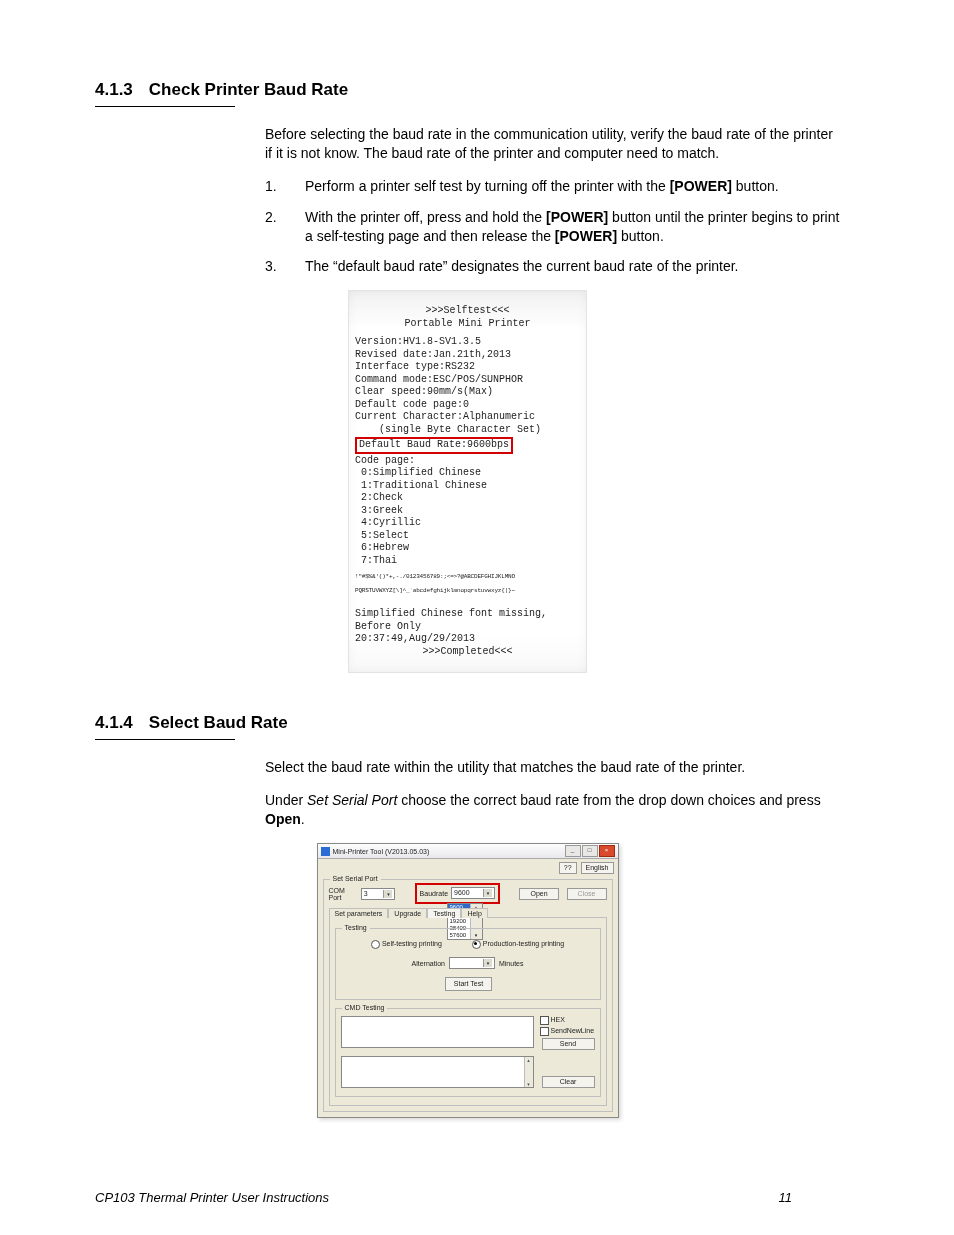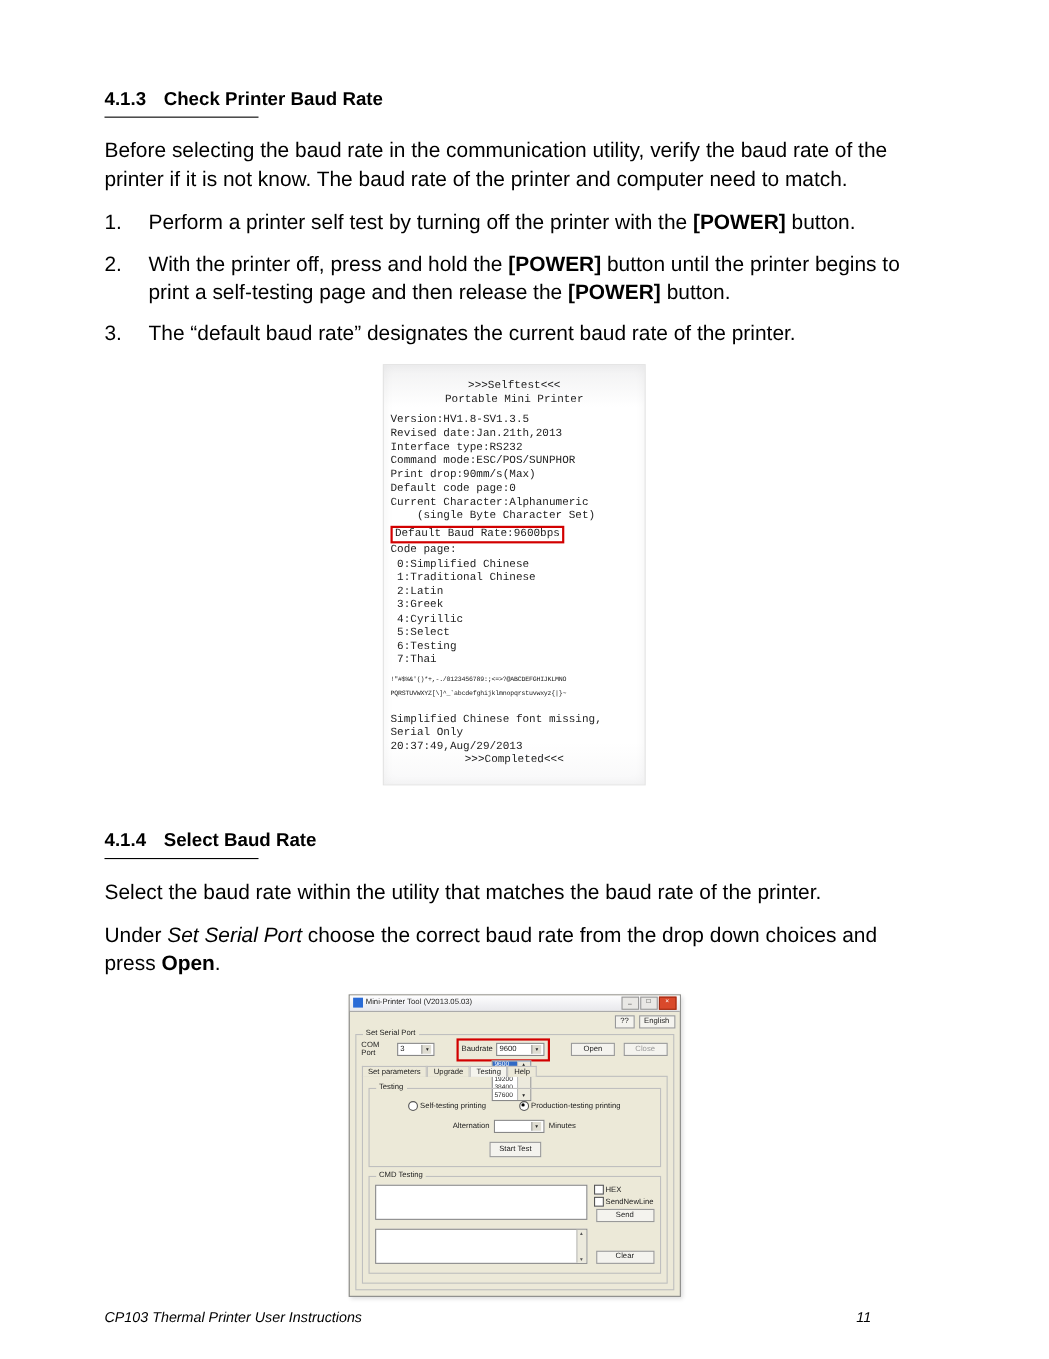--- a/index.html
+++ b/index.html
@@ -33,21 +33,22 @@
     font-weight: 900;
     font-size: 17px;
   }
   .heading-rule {
     margin: 0 0 18px 0;
     border: none;
     border-top: 1.5px solid #000;
     width: 140px;
   }
   .body-block {
-    font-size: 19px;
+    margin-left: 170px;
+    font-size: 14px;
     line-height: 1.35;
   }
   .body-block p { margin: 0 0 14px 0; }
   ol.steps {
     list-style: none;
     padding: 0;
     margin: 0 0 14px 0;
   }
   ol.steps li {
     display: flex;
@@ -300,39 +301,39 @@
 
   <div class="figure-wrap">
     <div class="receipt">
       <div class="center">&gt;&gt;&gt;Selftest&lt;&lt;&lt;</div>
       <div class="center">Portable Mini Printer</div>
       <div style="height:6px"></div>
       <div>Version:HV1.8-SV1.3.5</div>
       <div>Revised date:Jan.21th,2013</div>
       <div>Interface type:RS232</div>
       <div>Command mode:ESC/POS/SUNPHOR</div>
-      <div>Print drop:90mm/s(Max)</div>
+      <div>Clear speed:90mm/s(Max)</div>
       <div>Default code page:0</div>
       <div>Current Character:Alphanumeric</div>
       <div style="padding-left:24px;">(single Byte Character Set)</div>
       <div><span class="hl">Default Baud Rate:9600bps</span></div>
       <div>Code page:</div>
       <div style="padding-left:6px">0:Simplified Chinese</div>
       <div style="padding-left:6px">1:Traditional Chinese</div>
-      <div style="padding-left:6px">2:Latin</div>
+      <div style="padding-left:6px">2:Check</div>
       <div style="padding-left:6px">3:Greek</div>
       <div style="padding-left:6px">4:Cyrillic</div>
       <div style="padding-left:6px">5:Select</div>
-      <div style="padding-left:6px">6:Testing</div>
+      <div style="padding-left:6px">6:Hebrew</div>
       <div style="padding-left:6px">7:Thai</div>
       <div class="tiny">!"#$%&amp;'()*+,-./0123456789:;&lt;=&gt;?@ABCDEFGHIJKLMNO</div>
       <div class="tiny">PQRSTUVWXYZ[\]^_`abcdefghijklmnopqrstuvwxyz{|}~</div>
       <div class="gap"></div>
       <div>Simplified Chinese font missing,</div>
-      <div>Serial Only</div>
+      <div>Before Only</div>
       <div>20:37:49,Aug/29/2013</div>
       <div class="center">&gt;&gt;&gt;Completed&lt;&lt;&lt;</div>
     </div>
   </div>
 
   <div class="section-heading">
     <span class="section-number">4.1.4</span>
     <span class="section-title">Select Baud Rate</span>
   </div>
   <hr class="heading-rule">

